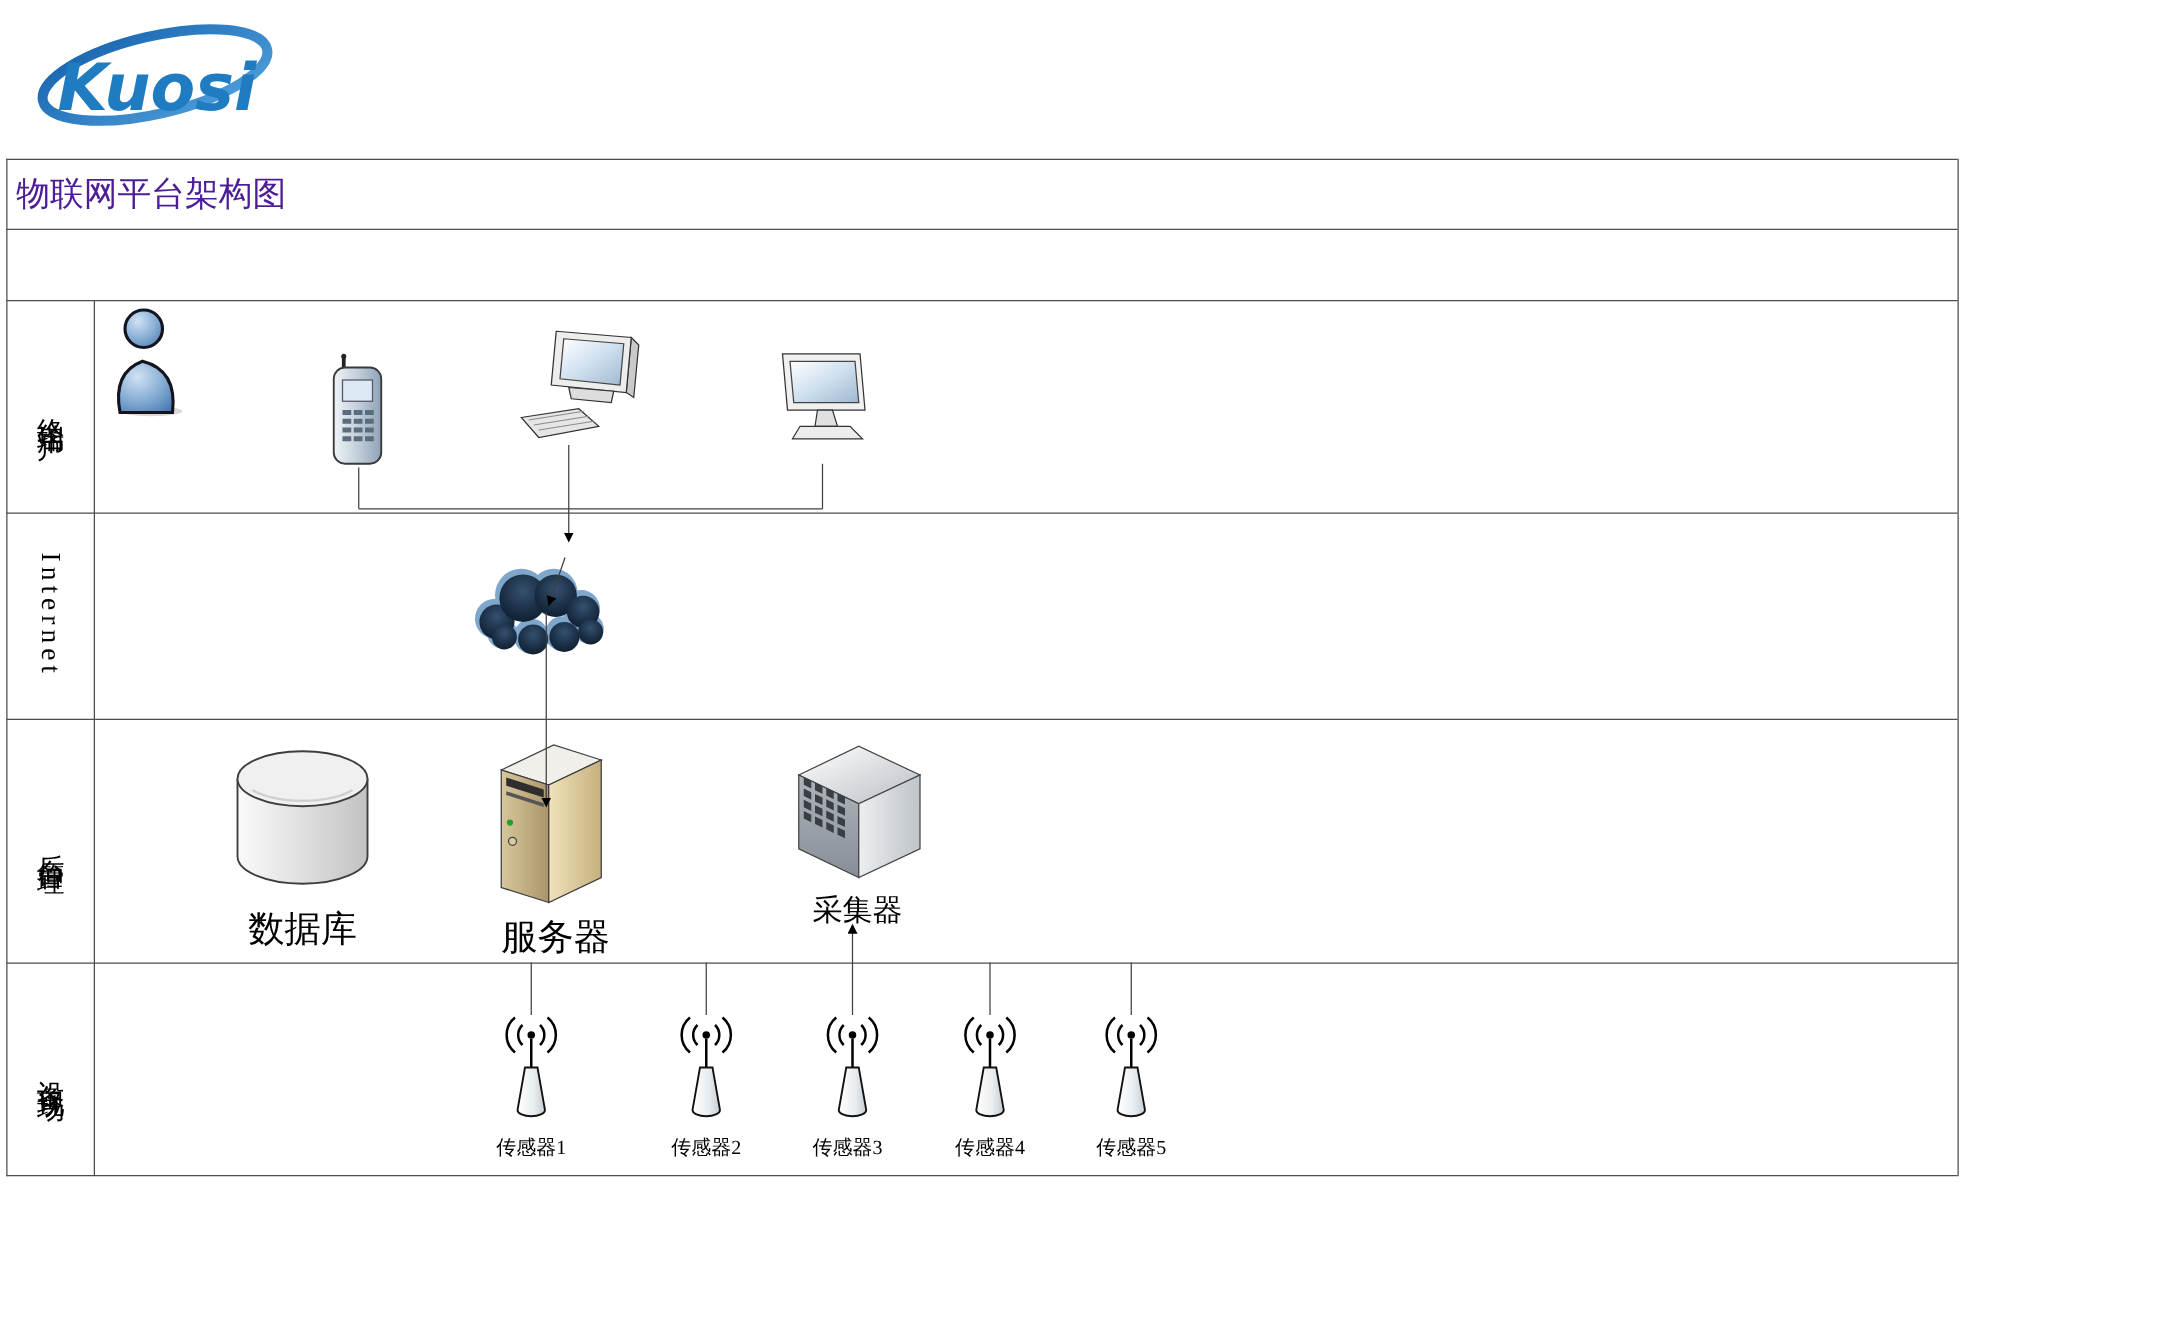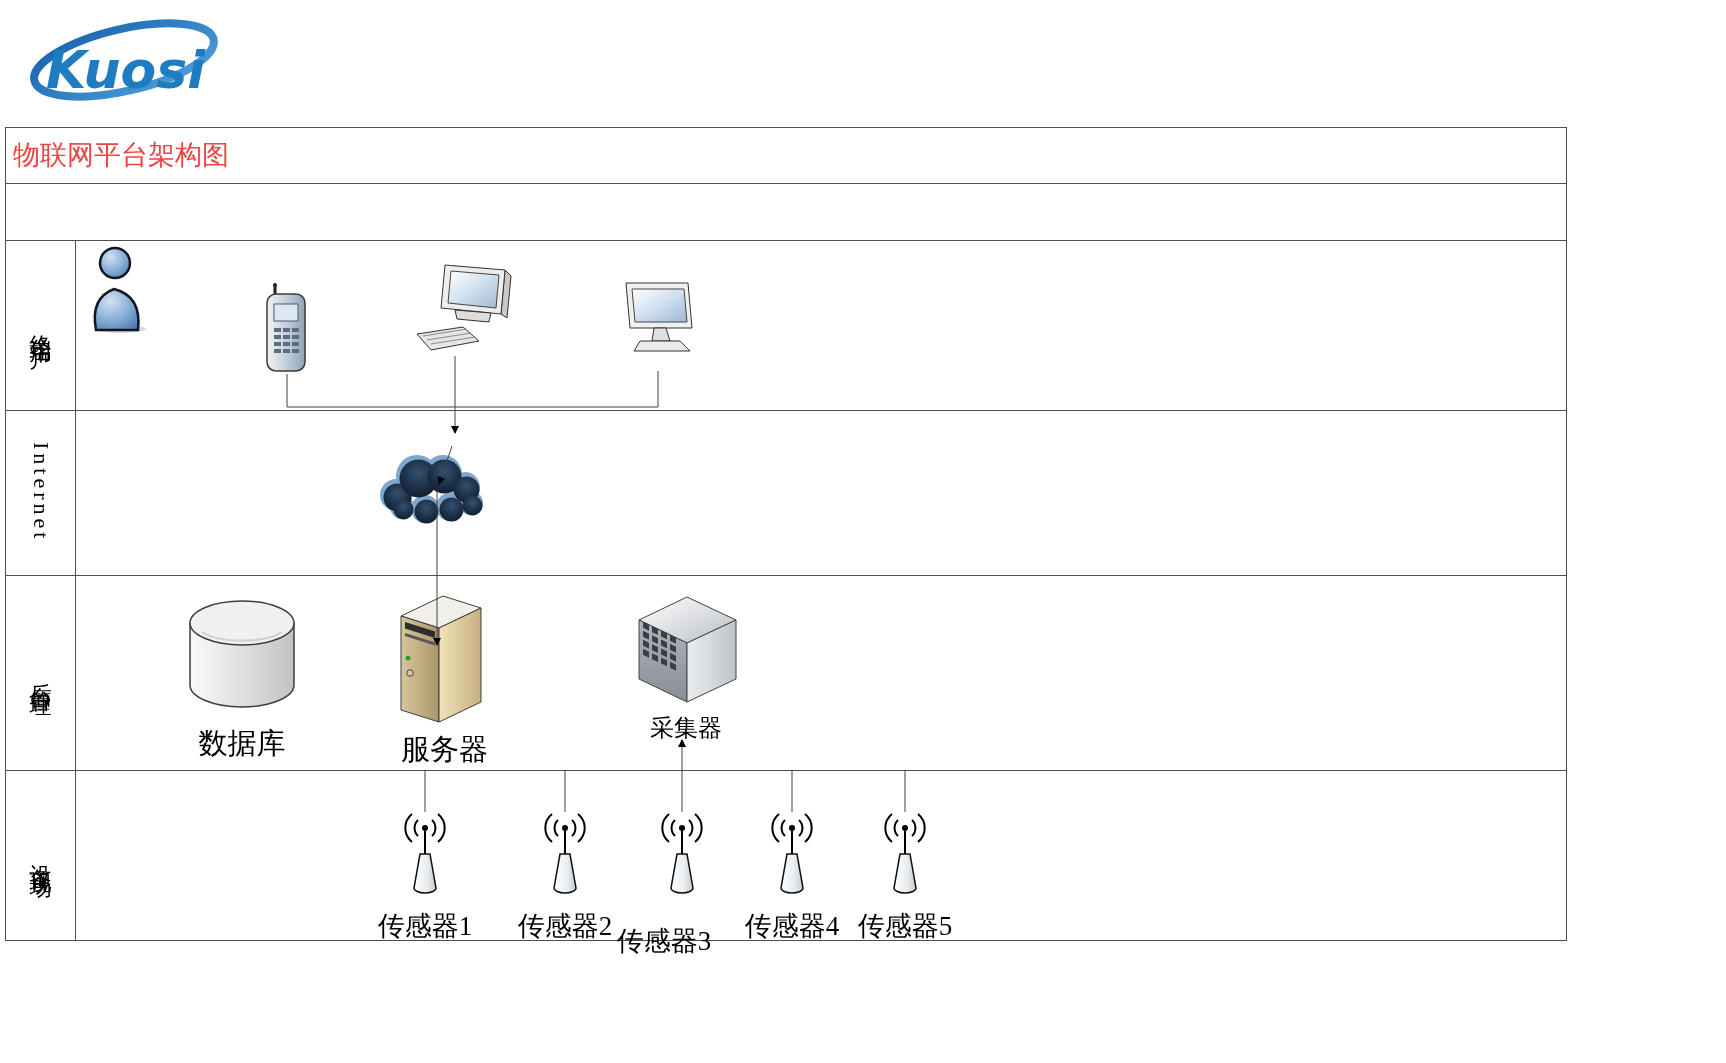--- a/index.html
+++ b/index.html
@@ -10,26 +10,26 @@
   }
   .hline { position:absolute; height:1px; background:#4d4d4d; }
   .vline { position:absolute; width:1px;  background:#4d4d4d; }
   .lane-label {
     position:absolute; left:6px; width:69px;
     display:flex; align-items:center; justify-content:center;
     writing-mode:vertical-rl; text-orientation:mixed;
     font-size:22px; letter-spacing:4px; color:#000;
   }
   #diagram-title {
-    position:absolute; left:13px; top:137px; font-size:27px; color:#ef4444;
+    position:absolute; left:13px; top:137px; font-size:27px; color:#4c1d95;
   }
   .icon { position:absolute; line-height:0; }
   .caption { position:absolute; text-align:center; font-size:29px; color:#000; }
   .caption.small { font-size:24px; }
-  .caption.sensor { font-size:27px; }
+  .caption.sensor { font-size:16px; }
   #connections { position:absolute; left:0; top:0; pointer-events:none; }
   #logo { position:absolute; left:18px; top:8px;text-align:right; }
 </style>
 </head>
 <body>
 
 <div id="stage">
 
   <svg width="0" height="0" style="position:absolute" aria-hidden="true">
     <defs>
@@ -298,21 +298,21 @@
       <path d="M11 14 a18 18 0 0 0 0 28" fill="none" stroke="#000" stroke-width="2"></path>
       <path d="M31 20 a11 11 0 0 1 0 16" fill="none" stroke="#000" stroke-width="2"></path>
       <path d="M37 14 a18 18 0 0 1 0 28" fill="none" stroke="#000" stroke-width="2"></path>
       <line x1="24" y1="31" x2="24" y2="54" stroke="#000" stroke-width="2"></line>
       <path d="M19 54 L13 88 a11 5 0 0 0 22 0 L29 54 Z" fill="url(#gCone)" stroke="#111" stroke-width="1.5"></path>
     </svg>
   </div>
 
   <div class="caption sensor" style="left:365px; top:908px; width:120px;">传感器1</div>
   <div class="caption sensor" style="left:505px; top:908px; width:120px;">传感器2</div>
-  <div class="caption sensor" style="left:604px; top:908px; width:120px;margin-top:15px;">传感器3</div>
+  <div class="caption sensor" style="left:618px; top:908px; width:120px;">传感器3</div>
   <div class="caption sensor" style="left:732px; top:908px; width:120px;">传感器4</div>
   <div class="caption sensor" style="left:845px; top:908px; width:120px;">传感器5</div>
 
   <svg id="connections" width="1726" height="1063">
     <g stroke="#404040" stroke-width="1" fill="none">
       <path d="M287 374 L287 407"></path>
       <path d="M658 371 L658 407"></path>
       <path d="M287 407 L658 407"></path>
       <path d="M455 356 L455 407"></path>
       <path d="M455 407 L455 433" marker-end="url(#arrow)"></path>

